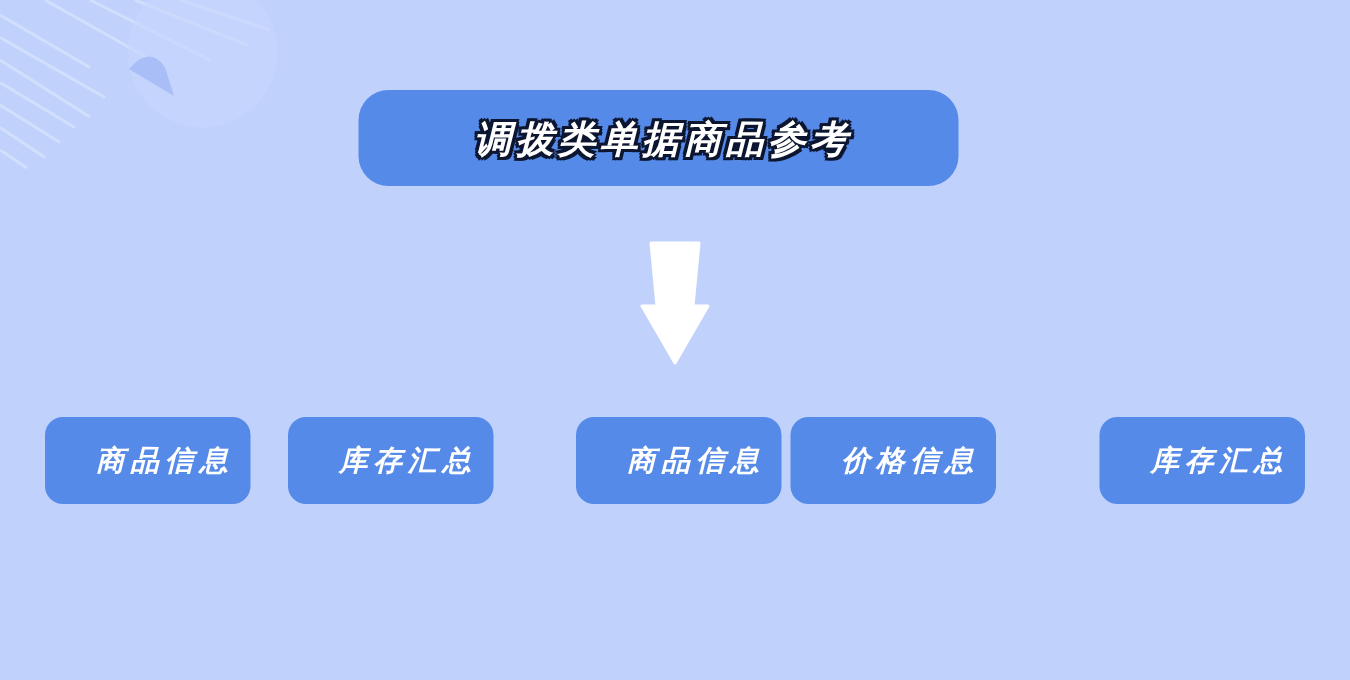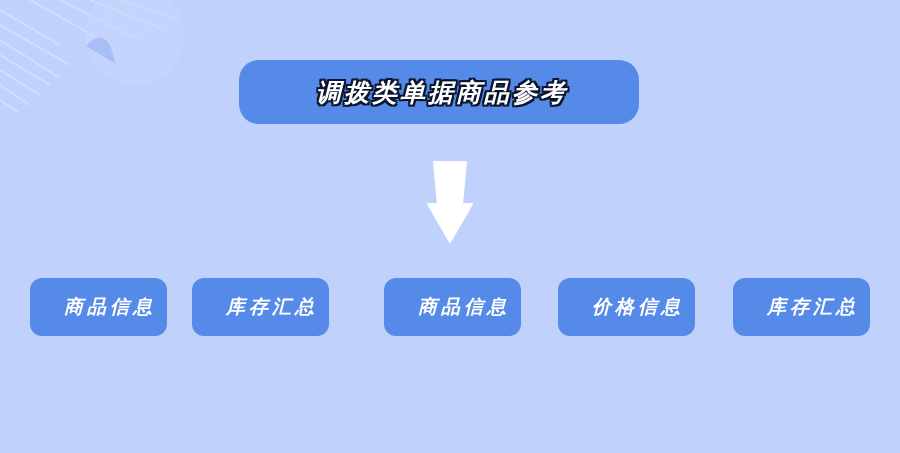--- a/index.html
+++ b/index.html
@@ -69,18 +69,18 @@
 
 <div class="node" style="left:30px;">
   <span class="node-text">商品信息</span>
 </div>
 <div class="node" style="left:192px;">
   <span class="node-text">库存汇总</span>
 </div>
 <div class="node" style="left:384px;">
   <span class="node-text">商品信息</span>
 </div>
-<div class="node" style="left:558px;font-family:Liberation Mono, monospace;">
+<div class="node" style="left:527px;font-family:Liberation Mono, monospace;">
   <span class="node-text">价格信息</span>
 </div>
 <div class="node" style="left:733px;">
   <span class="node-text">库存汇总</span>
 </div>
 
 </body></html>

